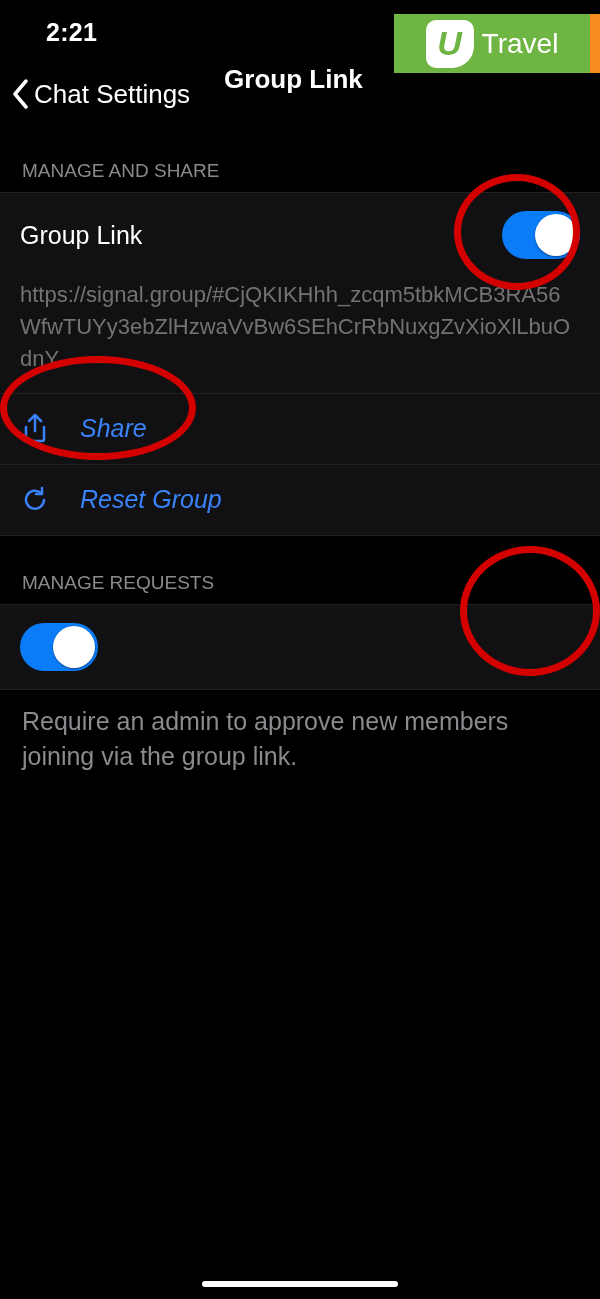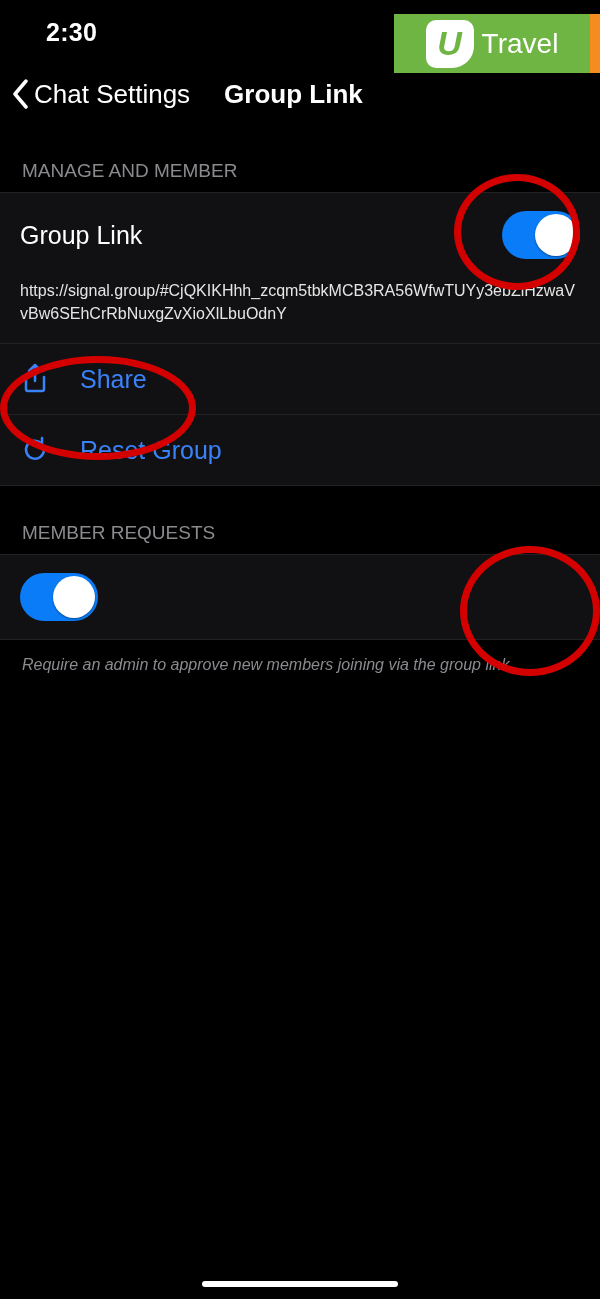--- a/index.html
+++ b/index.html
@@ -2,61 +2,61 @@
 <html><head>
   <meta charset="utf-8">
   <style>
     * { box-sizing: border-box; margin: 0; padding: 0; }
     html, body { width: 600px; height: 1299px; background: #000; font-family: -apple-system, "SF Pro", "Helvetica Neue", Arial, sans-serif; color: #fff; -webkit-font-smoothing: antialiased; position: relative; overflow: hidden; }
 
     
     .statusbar { height: 64px; display: flex; align-items: center; padding: 0 46px; font-size: 25px; font-weight: 600; letter-spacing: .3px; }
 
     
-    .nav { height: 60px; display: flex; align-items: center; padding: 0 1px 0 8px; }
+    .nav { height: 60px; display: flex; padding: 0 1px 0 8px; }
     .back { display: flex; align-items: center; gap: 2px; cursor: pointer; }
     .chev { width: 24px; height: 40px; display: flex; align-items: center; justify-content: center; }
     .chev svg { display: block; }
     .back-label { font-size: 26px; color: #fff; }
     .nav-title { font-size: 26px; font-weight: 700; margin-left: 34px; }
 
     
     .section-header { font-size: 19px; color: #8a8a8f; padding: 36px 22px 10px; }
     .cell { background: #111113; border-top: 1px solid #222; border-bottom: 1px solid #222; padding: 18px 20px; }
     .cell-row { display: flex; align-items: center; justify-content: space-between; }
     .cell-title { font-size: 25px; }
-    .linktext { font-size: 16px; color: #e5e5e5; padding-top: 20px; line-height: 1.45; word-break: break-all; }
+    .linktext { font-size: 22px; color: #737373; padding-top: 20px; line-height: 1.45; word-break: break-all; }
 
     .toggle { position: relative; width: 78px; height: 48px; border-radius: 24px; background: #0a7cf7; cursor: pointer; flex-shrink: 0; }
     .toggle .knob { position: absolute; top: 3px; right: 3px; width: 42px; height: 42px; border-radius: 21px; background: #fff; box-shadow: 0 1px 2px rgba(0,0,0,.4); }
 
-    .action { background: #111113; border-bottom: 1px solid #222; padding: 20px 20px; display: flex; align-items: center; gap: 30px; cursor: pointer; }
+    .action { background: #111113; border-bottom: 1px solid #222; padding: 20px 20px; display: flex; align-items: center; gap: 30px; cursor: pointer; font-style: italic; }
     .action .icon { width: 30px; height: 30px; color: #3a82f7; display: flex; align-items: center; justify-content: center; }
     .action .label { font-size: 25px; color: #3a82f7; }
 
-    .footer-note { font-size: 16px; color: #8a8a8f; padding: 14px 22px; line-height: 1.4; font-style: italic; }
+    .footer-note { font-size: 25px; color: #8a8a8f; padding: 14px 22px; line-height: 1.4; }
 
     
     .circle { position: absolute; border: 7px solid #d40000; border-radius: 50%; pointer-events: none; }
 
     
     .watermark { position: absolute; top: 14px; right: 0; width: 206px; height: 59px; display: flex; align-items: center; }
     .wm-green { background: #6fb543; width: 196px; height: 100%; display: flex; align-items: center; justify-content: center; gap: 4px; }
     .wm-orange { width: 10px; height: 100%; background: #f68b1f; }
     .wm-u { width: 48px; height: 48px; border-radius: 10px 10px 22px 10px; background: #fff; color: #6fb543; font-weight: 800; font-size: 34px; display: flex; align-items: center; justify-content: center; font-style: italic; }
     .wm-travel { color: #fff; font-size: 28px; font-weight: 500; margin-left: 4px; }
 
     
     .home-ind { position: absolute; bottom: 12px; left: 50%; transform: translateX(-50%); width: 196px; height: 6px; border-radius: 3px; background: #fff; }
   </style>
 </head>
 <body>
 
 <div class="statusbar">
-  <span>2:30</span>
+  <span>2:21</span>
 </div>
 
 <div class="watermark">
   <div class="wm-green">
     <div class="wm-u">U</div>
     <div class="wm-travel">Travel</div>
   </div>
   <div class="wm-orange"></div>
 </div>
 
@@ -65,21 +65,21 @@
     <span class="chev">
       <svg width="16" height="30" viewBox="0 0 16 30">
           <polyline points="14,2 3,15 14,28" fill="none" stroke="#fff" stroke-width="3.5" stroke-linecap="round" stroke-linejoin="round"></polyline>
         </svg>
     </span>
     <span class="back-label">Chat Settings</span>
   </div>
   <div class="nav-title">Group Link</div>
 </div>
 
-<div class="section-header">MANAGE AND MEMBER</div>
+<div class="section-header">MANAGE AND SHARE</div>
 
 <div class="cell">
   <div class="cell-row">
     <div class="cell-title">Group Link</div>
     <div class="toggle">
         <div class="knob"></div>
       </div>
   </div>
   <div class="linktext">https://signal.group/#CjQKIKHhh_zcqm5tbkMCB3RA56WfwTUYy3ebZlHzwaVvBw6SEhCrRbNuxgZvXioXlLbuOdnY</div>
 </div>
@@ -97,21 +97,21 @@
 <div class="action">
   <span class="icon">
     <svg width="30" height="30" viewBox="0 0 30 30">
         <path d="M24 15 a9 9 0 1 1 -3 -7" fill="none" stroke="#3a82f7" stroke-width="2.5" stroke-linecap="round"></path>
         <path d="M22 3 L22 9 L16 9" fill="none" stroke="#3a82f7" stroke-width="2.5" stroke-linecap="round" stroke-linejoin="round"></path>
       </svg>
   </span>
   <span class="label">Reset Group</span>
 </div>
 
-<div class="section-header">MEMBER REQUESTS</div>
+<div class="section-header">MANAGE REQUESTS</div>
 
 <div class="cell">
   <div class="cell-row">
     <div class="toggle">
         <div class="knob"></div>
       </div>
   </div>
 </div>
 
 <div class="footer-note">Require an admin to approve new members joining via the group link.</div>

